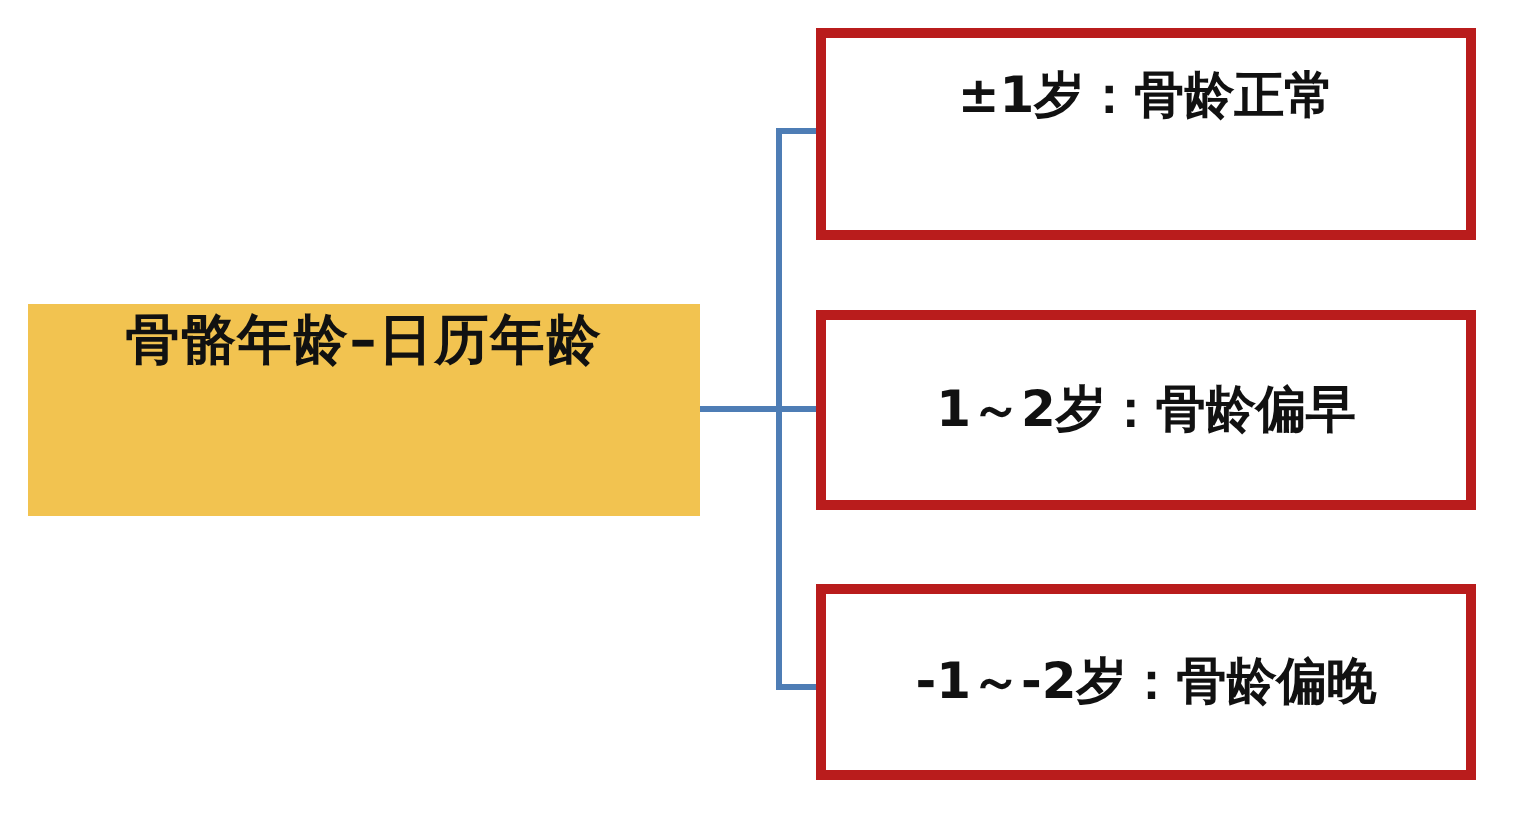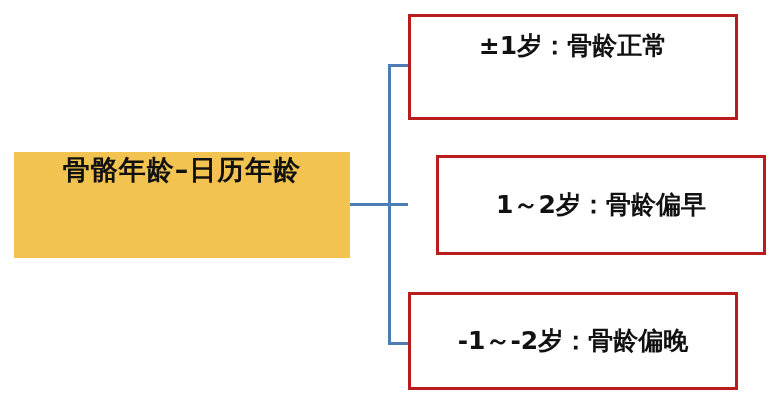--- a/index.html
+++ b/index.html
@@ -32,21 +32,21 @@
     font-weight: bold;
     color: #111111;
     letter-spacing: 1px;
   }
   
   .branch-box {
     position: absolute;
     left: 408px;
     width: 330px;
     background: #ffffff;
-    border: 3px solid #b91c1c;
+    border: 5px solid #b91c1c;
     box-sizing: border-box;
     display: flex;
     flex-direction: column;
     align-items: center;
     color: #111111;
   }
   .branch-box .box-line {
     font-size: 25px;
     font-weight: bold;
     line-height: 1.35;
@@ -55,21 +55,20 @@
   .box-top {
     top: 14px;
     height: 106px;
     justify-content: flex-start;
     padding-top: 12px;
   }
   .box-mid {
     top: 155px;
     height: 100px;
     justify-content: space-evenly;
-    margin-left: 28px;
   }
   .box-bottom {
     top: 292px;
     height: 98px;
     justify-content: space-evenly;
     gap: 48px;
   }
   
   .line {
     position: absolute;

